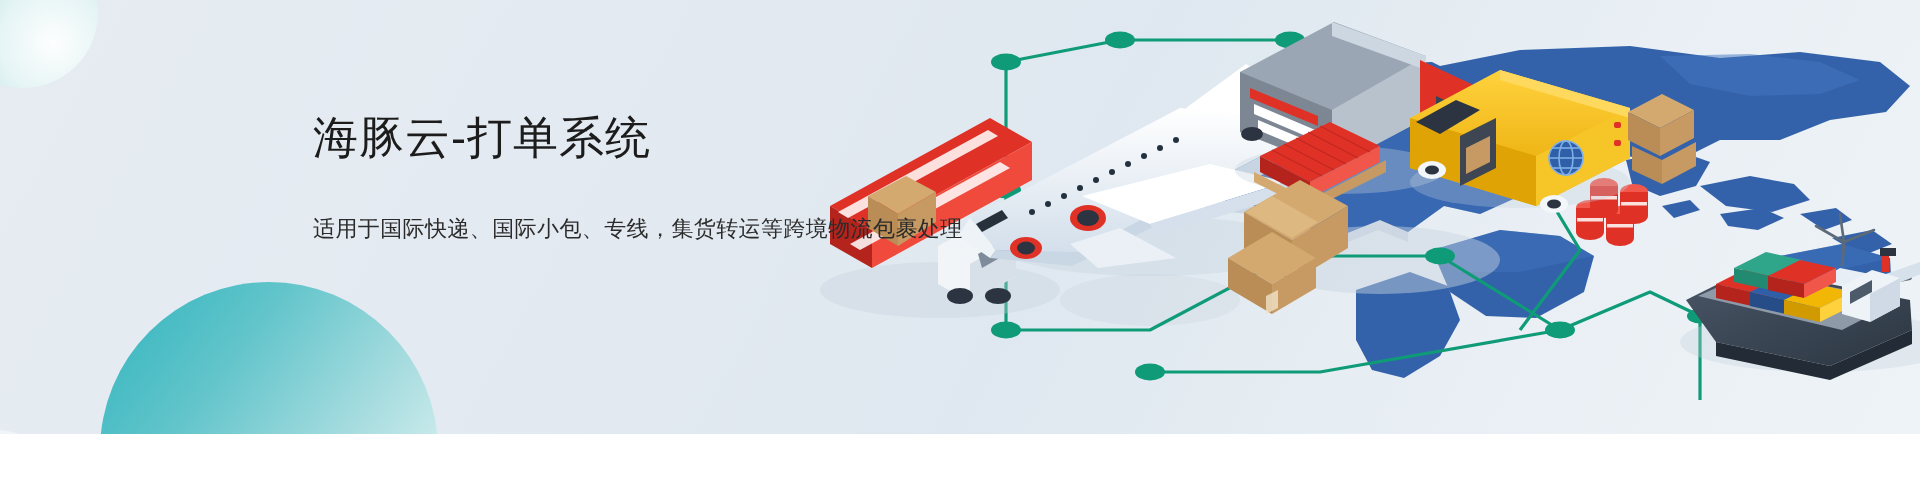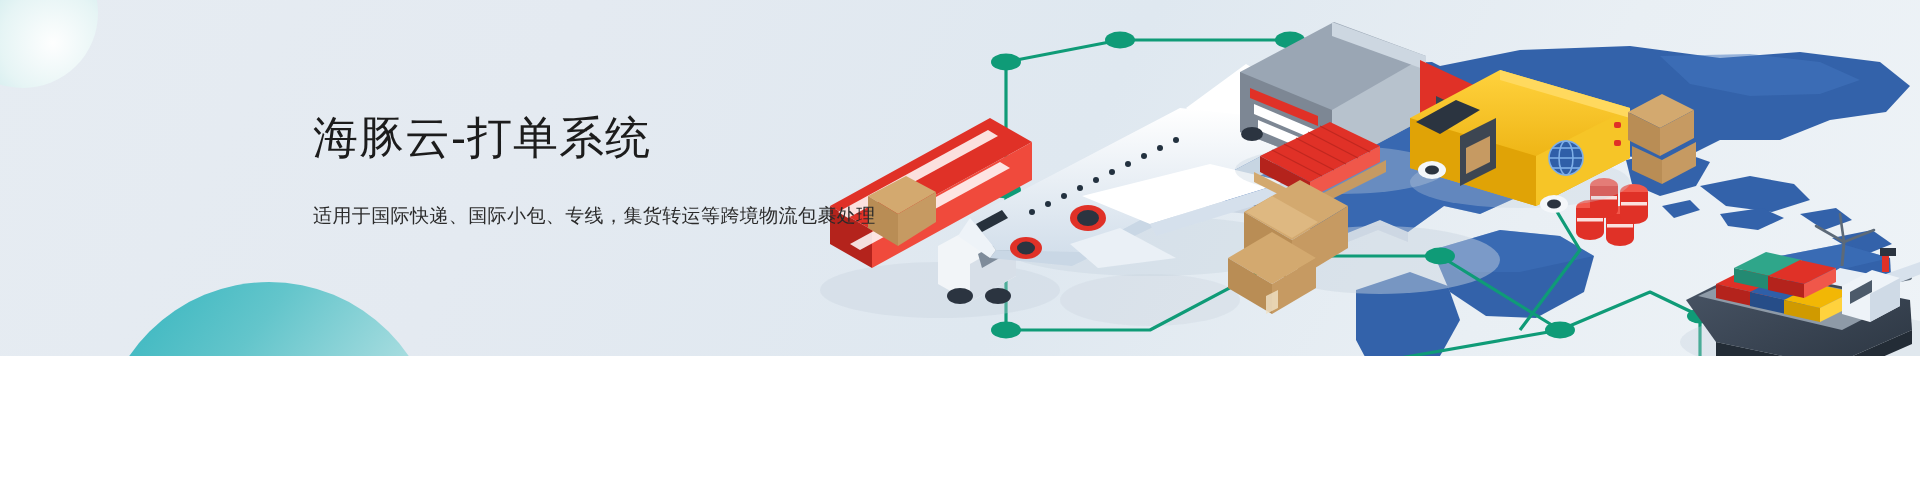--- a/index.html
+++ b/index.html
@@ -7,21 +7,21 @@
     padding: 0;
     background: #ffffff;
   }
   body {
     font-family: "Liberation Sans", "DejaVu Sans", sans-serif;
   }
 
   .banner {
     position: relative;
     width: 1920px;
-    height: 356px;
+    height: 434px;
     overflow: hidden;
     background: linear-gradient(118deg, #e6ecf2 0%, #e4eaf1 28%, #dfe8f0 55%, #e9eff4 78%, #eef3f7 100%);
   }
 
   
   .deco {
     position: absolute;
     border-radius: 50%;
     pointer-events: none;
   }
@@ -59,22 +59,22 @@
   .copy h1 {
     margin: 0;
     font-size: 45px;
     line-height: 1.35;
     font-weight: 400;
     letter-spacing: 1px;
     color: #1c1c1c;
     white-space: nowrap;
   }
   .copy .sub {
-    margin-top: 33px;
-    font-size: 19px;
+    margin-top: 43px;
+    font-size: 22px;
     line-height: 1.5;
     letter-spacing: .4px;
     color: #2b2b2b;
     white-space: nowrap;
   }
 
   
   .art {
     position: absolute;
     right: 0;

